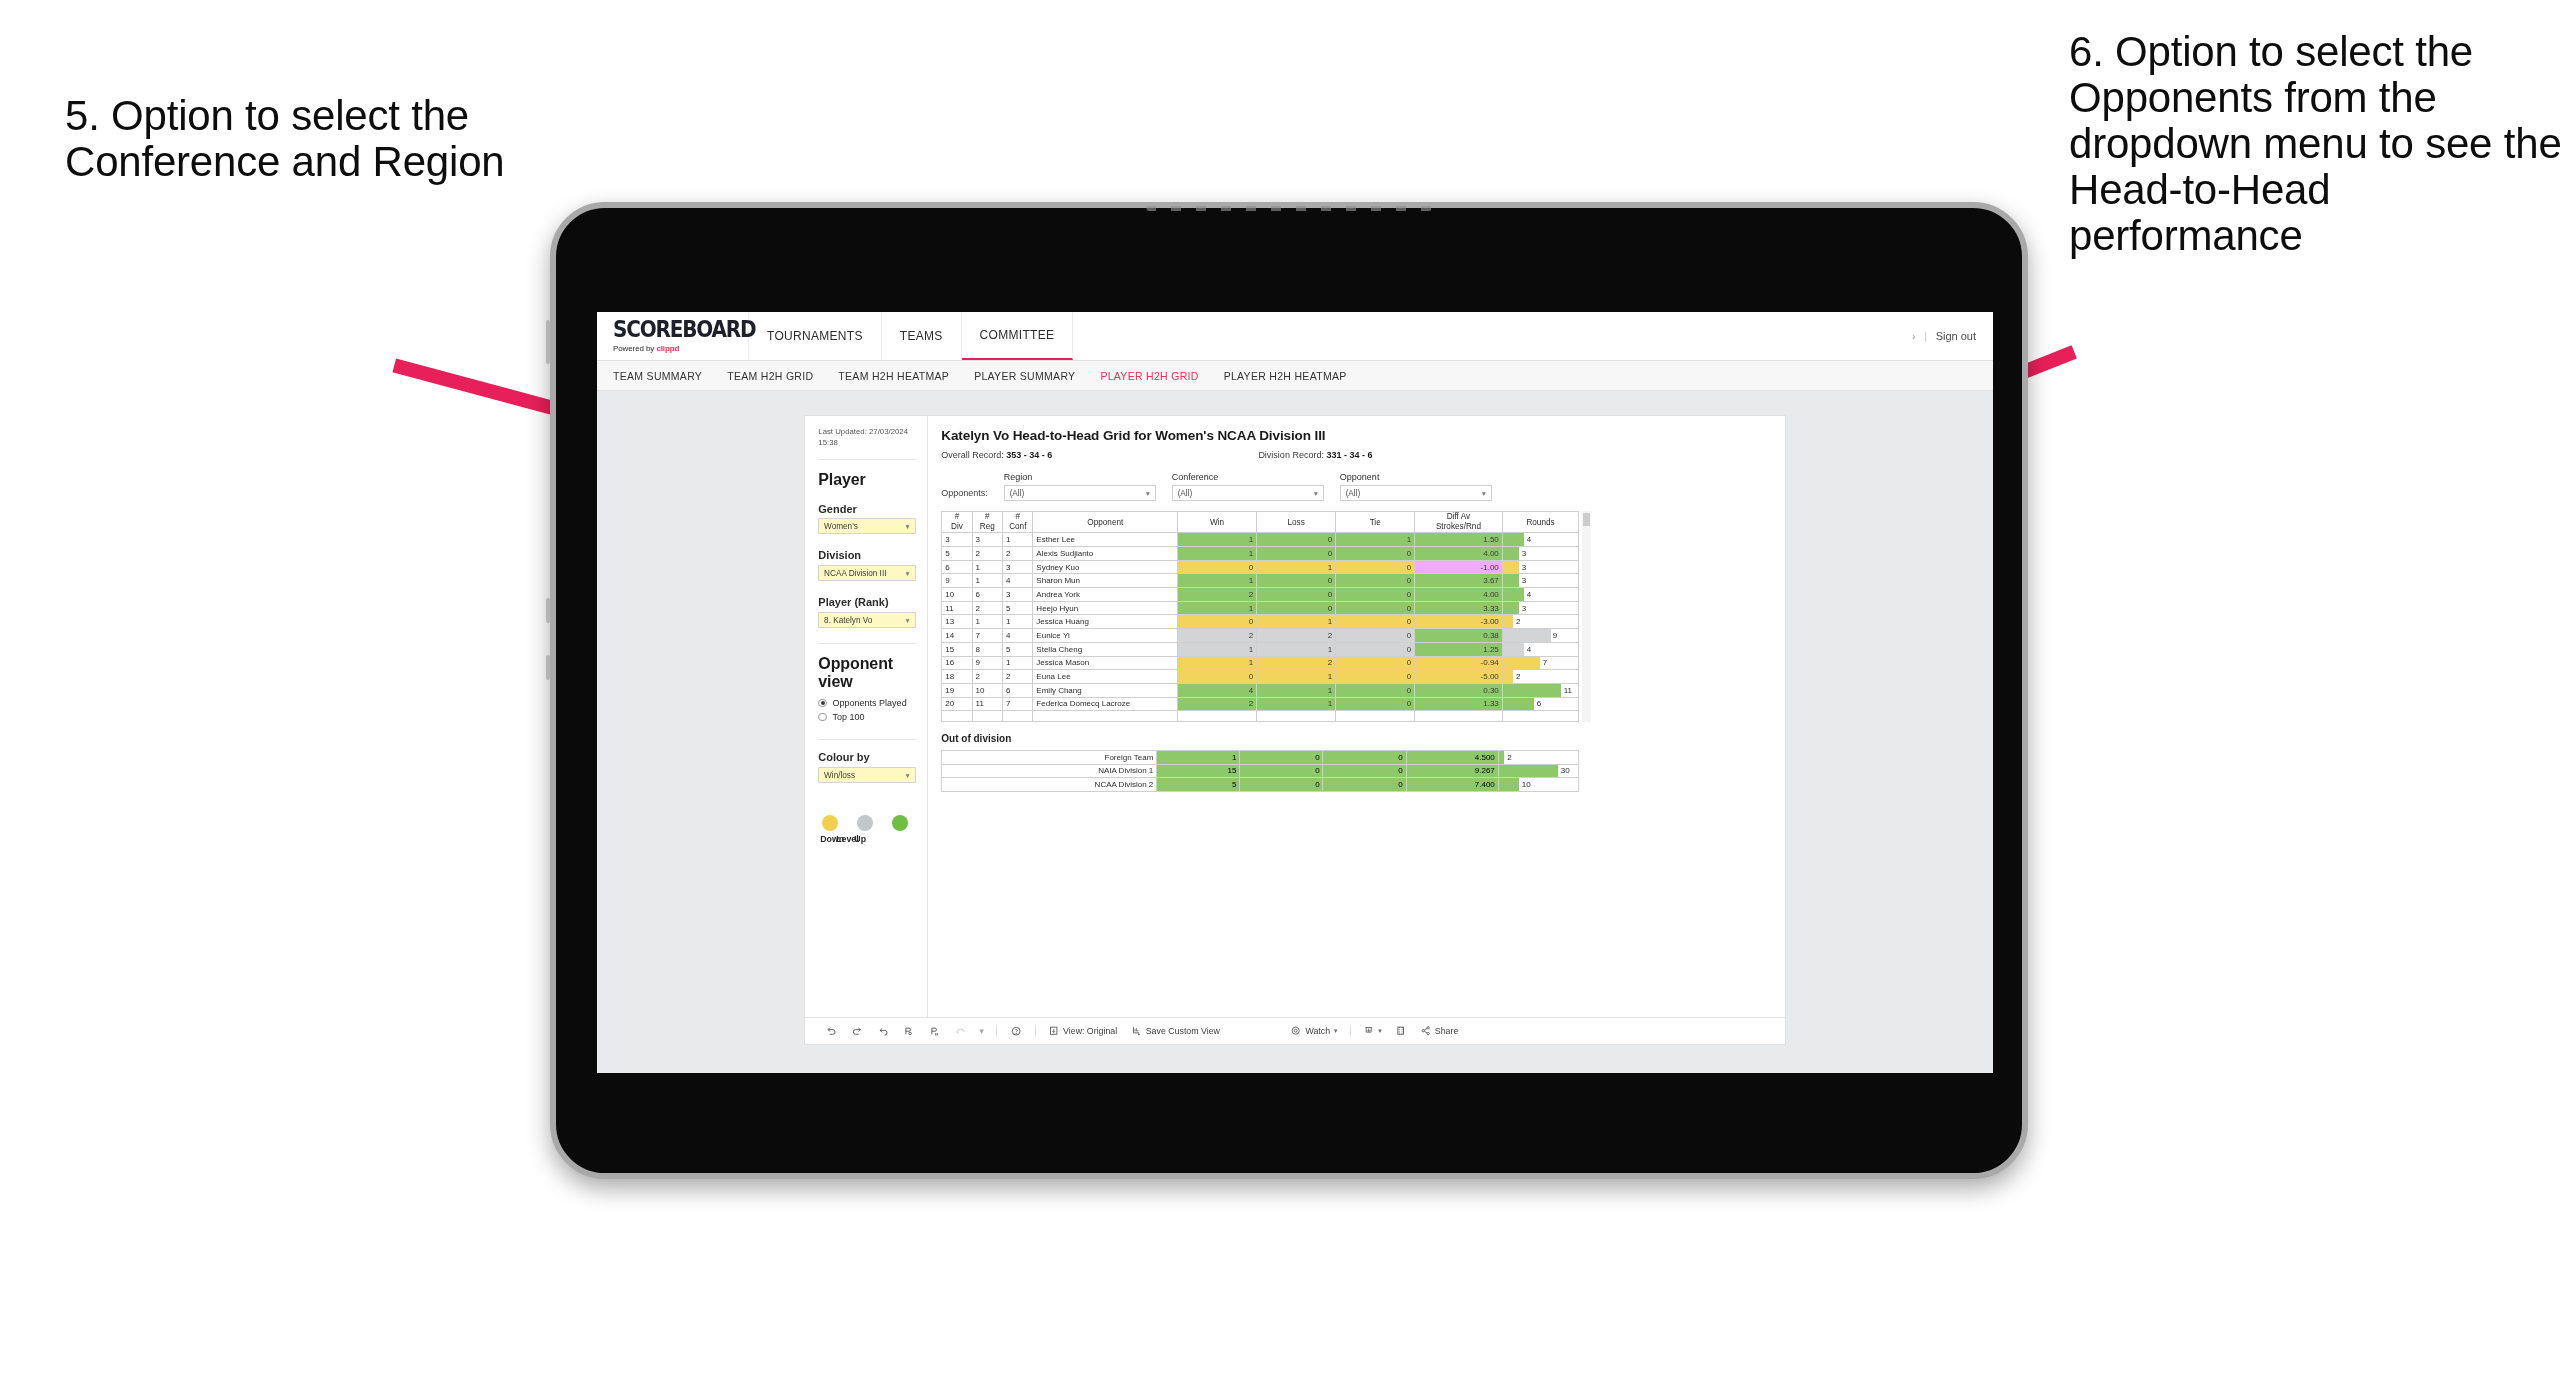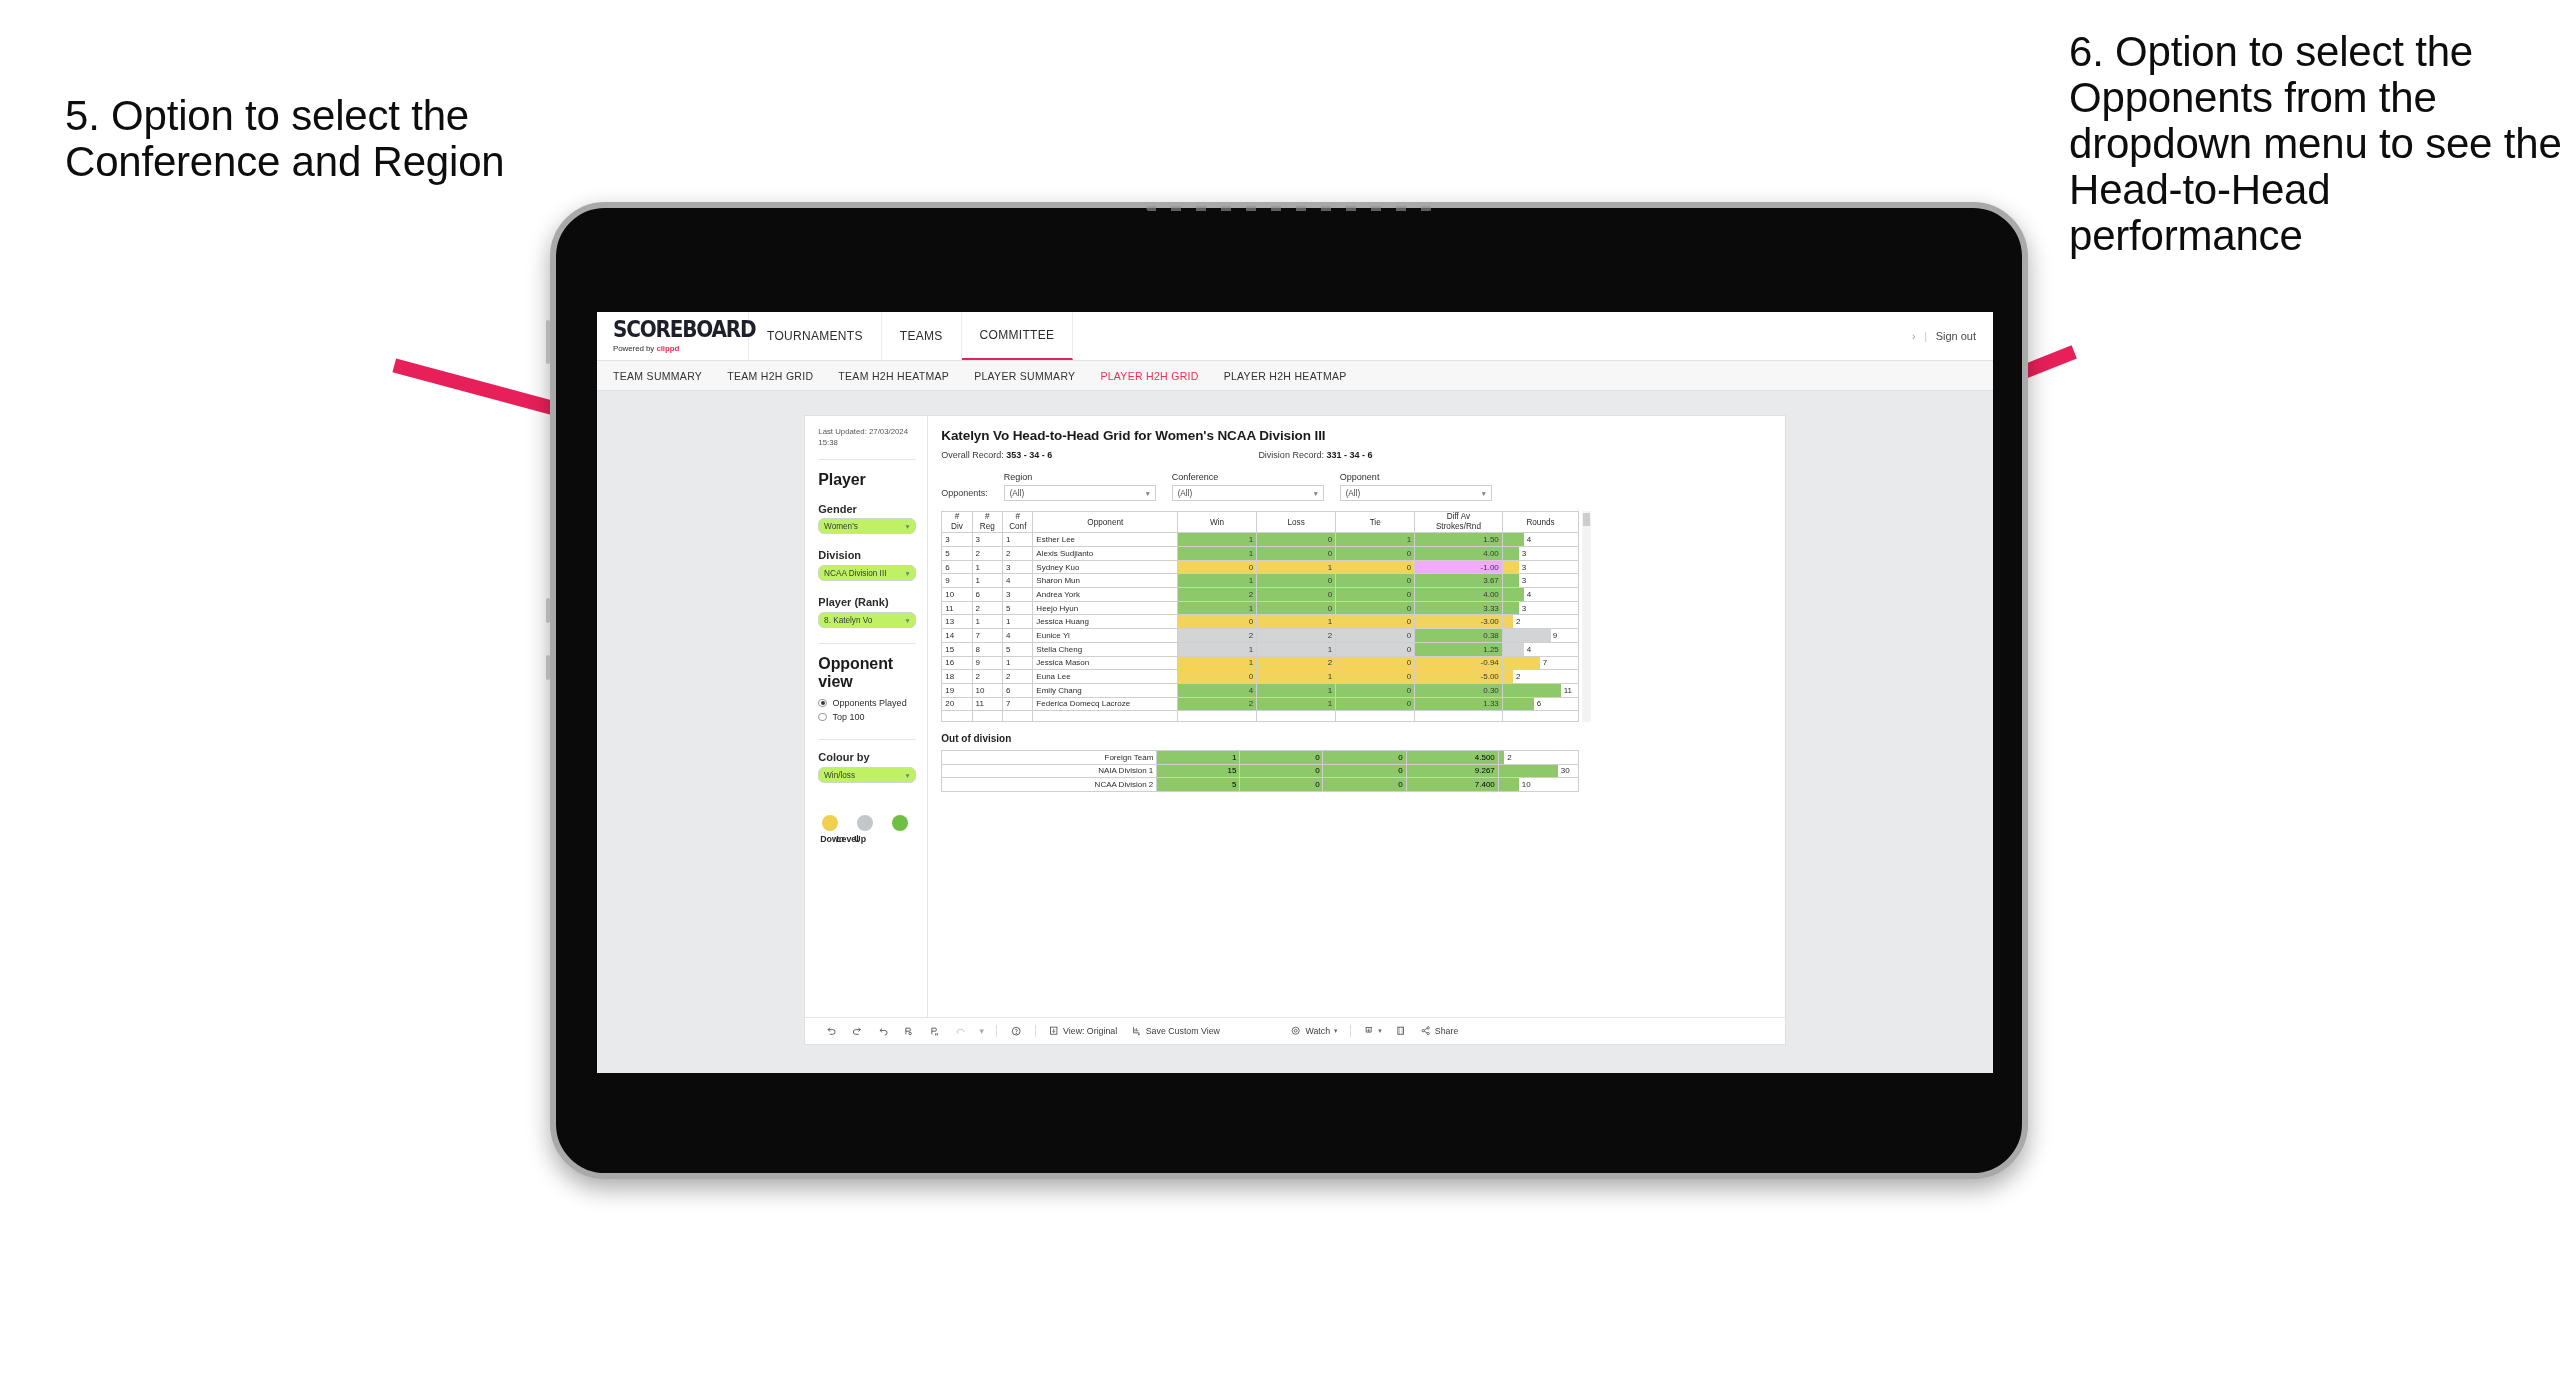--- a/index.html
+++ b/index.html
@@ -100,24 +100,24 @@
   
   .side{
     width:123px; border-right:1px solid #e6e6e6; padding:11.4px 11.4px 0 13.3px;
     font-size:9.5px; color:#333; flex-shrink:0;
   }
   .updated{ font-size:7.8px; color:#555; line-height:1.35; }
   .side hr{ border:0; border-top:1px solid #e6e6e6; margin:10.5px 0 11.4px 0; }
   .side h3{ font-size:16px; font-weight:700; color:#1c1c1c; margin-bottom:13.3px; letter-spacing:-0.1px;}
   .fld-label{ font-size:11px; font-weight:700; color:#2a2a2a; margin-bottom:3.8px; }
   .sel{
-    height:16px; border:1px solid #d3d3d3; background:#bef264;
+    height:16px; border:1px solid #d3d3d3; background:#fef9c3;
     display:flex; align-items:center; justify-content:space-between;
     padding:0 3.8px 0 4.8px; font-size:8.2px; color:#3a3a3a; margin-bottom:15px;
-    cursor:pointer; border-radius:6px;
+    cursor:pointer; border-radius:1px;
   }
   .sel .car{ font-size:6.7px; color:#7e7e7e; }
   .radio-row{ display:flex; align-items:center; gap:5.7px; margin-bottom:3.8px; cursor:pointer;}
   .radio{ width:8.6px; height:8.6px; border:1.2px solid #9a9a9a; border-radius:50%;
           display:flex; align-items:center; justify-content:center; flex-shrink:0; background:#fff;}
   .radio.on::after{ content:""; width:4.2px; height:4.2px; background:#3a3a3a; border-radius:50%; }
   .radio-row span{ font-size:9px; color:#2b2b2b; }
   .legend{ display:flex; gap:19px; margin-top:32px; padding-left:3.8px; }
   .lg{ width:16px; height:16px; border-radius:50%; }
   .legend-lbls{ display:flex; margin-top:3px; padding-left:1.9px; }

